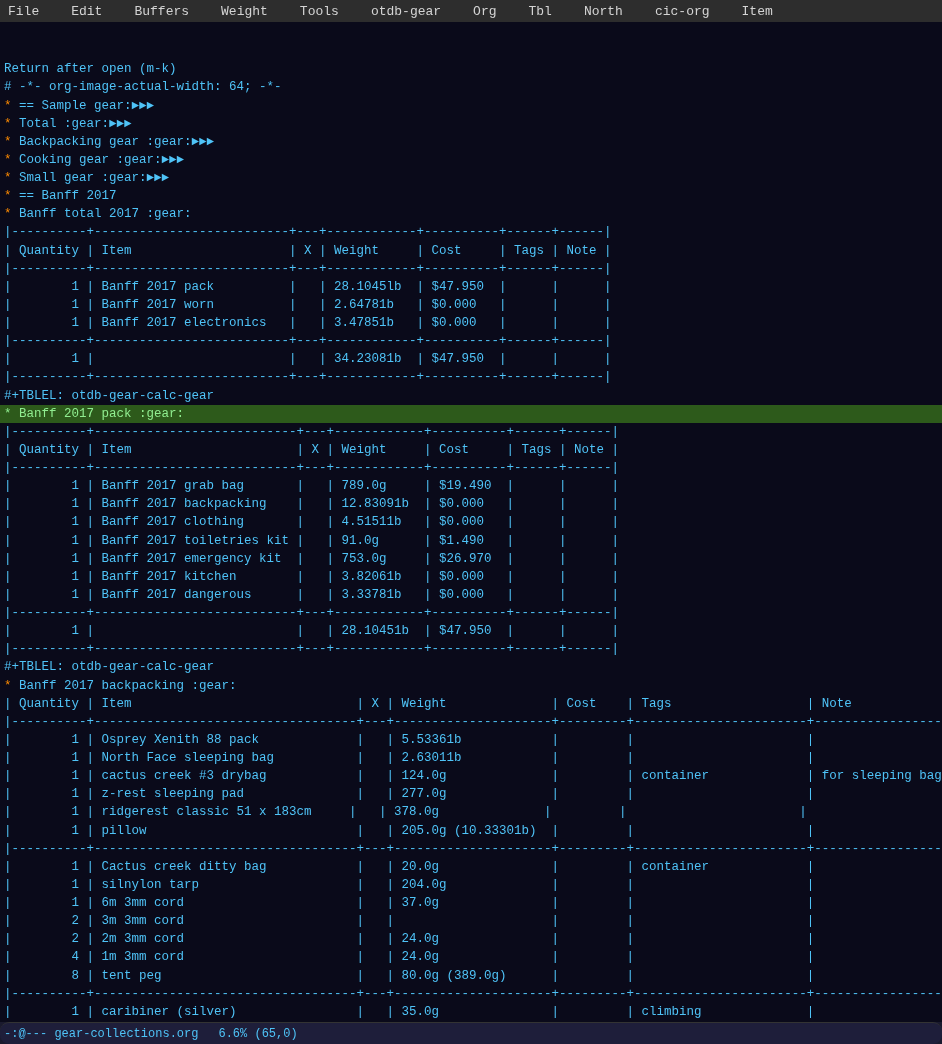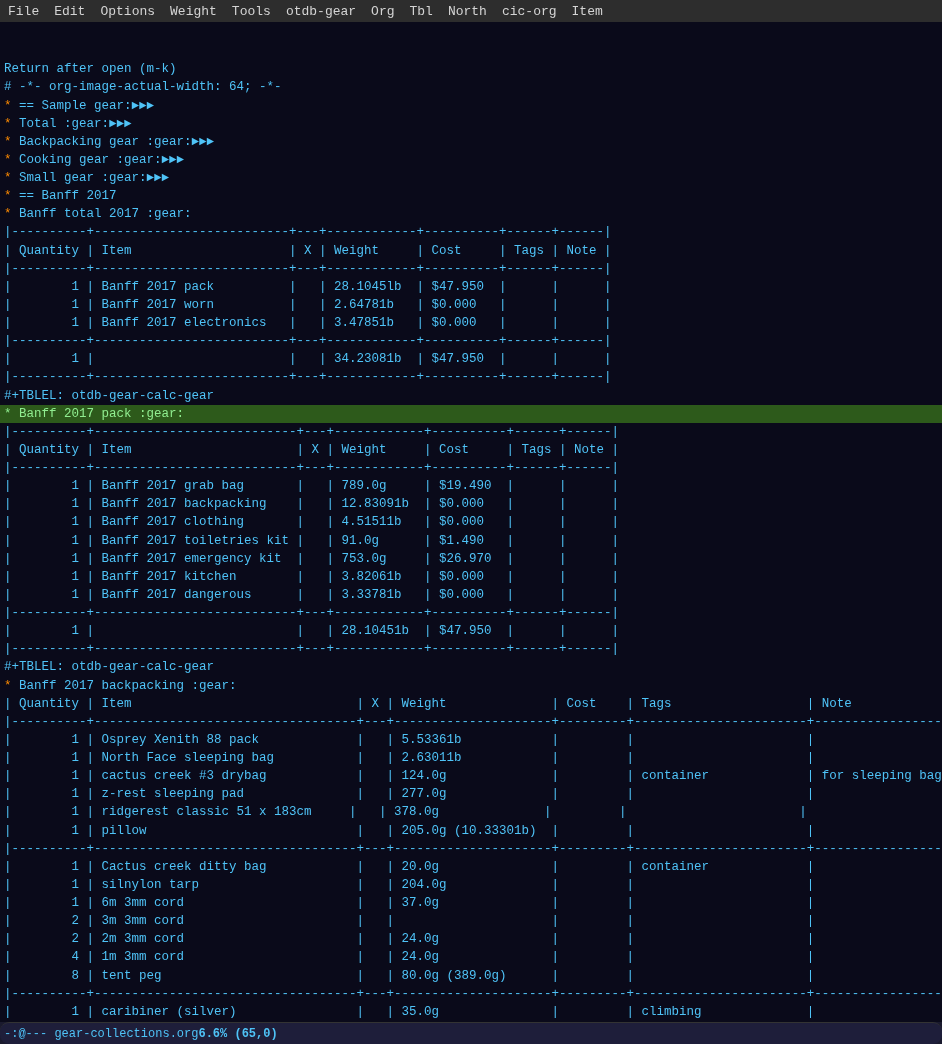--- a/index.html
+++ b/index.html
@@ -12,21 +12,21 @@
       min-height: 1044px;
       overflow-x: hidden;
     }
     .menubar {
       background: #2d2d2d;
       color: #d4d4d4;
       display: flex;
       align-items: center;
       height: 22px;
       padding: 0 4px;
-      gap: 7px;
+      gap: 24px;
       font-size: 13px;
     }
     .menubar span {
       cursor: pointer;
       padding: 2px 4px;
     }
     .main-area {
       background: #0a0a1a;
       color: #4fc3f7;
       padding: 2px 0;
@@ -65,21 +65,21 @@
       background: #1a1a2e;
       position: relative;
     }
   </style>
 </head>
 <body>
 
 <div class="menubar">
   <span>File</span>
   <span>Edit</span>
-  <span>Options</span>
+  <span>Buffers</span>
   <span>Weight</span>
   <span>Tools</span>
   <span>otdb-gear</span>
   <span>Org</span>
   <span>Tbl</span>
   <span>North</span>
   <span>cic-org</span>
   <span>Item</span>
 </div>
 
@@ -88,14 +88,14 @@
     <div class="main-area" id="main-content">
     <span class="line">Return after open (m-k)</span><span class="line"># -*- org-image-actual-width: 64; -*-</span><span class="line"><span style="color: rgb(255, 140, 0);">* </span><span>== Sample gear:►►►</span></span><span class="line"><span style="color: rgb(255, 140, 0);">* </span><span>Total :gear:►►►</span></span><span class="line"><span style="color: rgb(255, 140, 0);">* </span><span>Backpacking gear :gear:►►►</span></span><span class="line"><span style="color: rgb(255, 140, 0);">* </span><span>Cooking gear :gear:►►►</span></span><span class="line"><span style="color: rgb(255, 140, 0);">* </span><span>Small gear :gear:►►►</span></span><span class="line"><span style="color: rgb(255, 140, 0);">* </span><span>== Banff 2017</span></span><span class="line"><span style="color: rgb(255, 140, 0);">* </span><span>Banff total 2017 :gear:</span></span><span class="line">|----------+--------------------------+---+------------+----------+------+------|</span><span class="line">| Quantity | Item                     | X | Weight     | Cost     | Tags | Note |</span><span class="line">|----------+--------------------------+---+------------+----------+------+------|</span><span class="line">|        1 | Banff 2017 pack          |   | 28.1045lb  | $47.950  |      |      |</span><span class="line">|        1 | Banff 2017 worn          |   | 2.64781b   | $0.000   |      |      |</span><span class="line">|        1 | Banff 2017 electronics   |   | 3.47851b   | $0.000   |      |      |</span><span class="line">|----------+--------------------------+---+------------+----------+------+------|</span><span class="line">|        1 |                          |   | 34.23081b  | $47.950  |      |      |</span><span class="line">|----------+--------------------------+---+------------+----------+------+------|</span><span class="line">#+TBLEL: otdb-gear-calc-gear</span><span class="line highlight-green">* Banff 2017 pack :gear:</span><span class="line">|----------+---------------------------+---+------------+----------+------+------|</span><span class="line">| Quantity | Item                      | X | Weight     | Cost     | Tags | Note |</span><span class="line">|----------+---------------------------+---+------------+----------+------+------|</span><span class="line">|        1 | Banff 2017 grab bag       |   | 789.0g     | $19.490  |      |      |</span><span class="line">|        1 | Banff 2017 backpacking    |   | 12.83091b  | $0.000   |      |      |</span><span class="line">|        1 | Banff 2017 clothing       |   | 4.51511b   | $0.000   |      |      |</span><span class="line">|        1 | Banff 2017 toiletries kit |   | 91.0g      | $1.490   |      |      |</span><span class="line">|        1 | Banff 2017 emergency kit  |   | 753.0g     | $26.970  |      |      |</span><span class="line">|        1 | Banff 2017 kitchen        |   | 3.82061b   | $0.000   |      |      |</span><span class="line">|        1 | Banff 2017 dangerous      |   | 3.33781b   | $0.000   |      |      |</span><span class="line">|----------+---------------------------+---+------------+----------+------+------|</span><span class="line">|        1 |                           |   | 28.10451b  | $47.950  |      |      |</span><span class="line">|----------+---------------------------+---+------------+----------+------+------|</span><span class="line">#+TBLEL: otdb-gear-calc-gear</span><span class="line"><span style="color: rgb(255, 140, 0);">* </span><span>Banff 2017 backpacking :gear:</span></span><span class="line">| Quantity | Item                              | X | Weight              | Cost    | Tags                  | Note             |</span><span class="line">|----------+-----------------------------------+---+---------------------+---------+-----------------------+------------------|</span><span class="line">|        1 | Osprey Xenith 88 pack             |   | 5.53361b            |         |                       |                  |</span><span class="line">|        1 | North Face sleeping bag           |   | 2.63011b            |         |                       |                  |</span><span class="line">|        1 | cactus creek #3 drybag            |   | 124.0g              |         | container             | for sleeping bag |</span><span class="line">|        1 | z-rest sleeping pad               |   | 277.0g              |         |                       |                  |</span><span class="line">|        1 | ridgerest classic 51 x 183cm     |   | 378.0g              |         |                       |                  |</span><span class="line">|        1 | pillow                            |   | 205.0g (10.33301b)  |         |                       |                  |</span><span class="line">|----------+-----------------------------------+---+---------------------+---------+-----------------------+------------------|</span><span class="line">|        1 | Cactus creek ditty bag            |   | 20.0g               |         | container             |                  |</span><span class="line">|        1 | silnylon tarp                     |   | 204.0g              |         |                       |                  |</span><span class="line">|        1 | 6m 3mm cord                       |   | 37.0g               |         |                       |                  |</span><span class="line">|        2 | 3m 3mm cord                       |   |                     |         |                       |                  |</span><span class="line">|        2 | 2m 3mm cord                       |   | 24.0g               |         |                       |                  |</span><span class="line">|        4 | 1m 3mm cord                       |   | 24.0g               |         |                       |                  |</span><span class="line">|        8 | tent peg                          |   | 80.0g (389.0g)      |         |                       |                  |</span><span class="line">|----------+-----------------------------------+---+---------------------+---------+-----------------------+------------------|</span><span class="line">|        1 | caribiner (silver)                |   | 35.0g               |         | climbing              |                  |</span><span class="line">|        1 | caribiner locking                 |   | 41.0g               |         | climbing              |                  |</span><span class="line"></span></div>
   </div>
   <div class="vscrollbar">
     
   </div>
 </div>
 
 <div class="statusbar">
   <span>-:@---  gear-collections.org</span>
-  <span style="font-weight:bold;">6.6% (65,0)</span>
+  <span style="margin-left:20px;">6.6% (65,0)</span>
 </div>
 
 </body></html>

